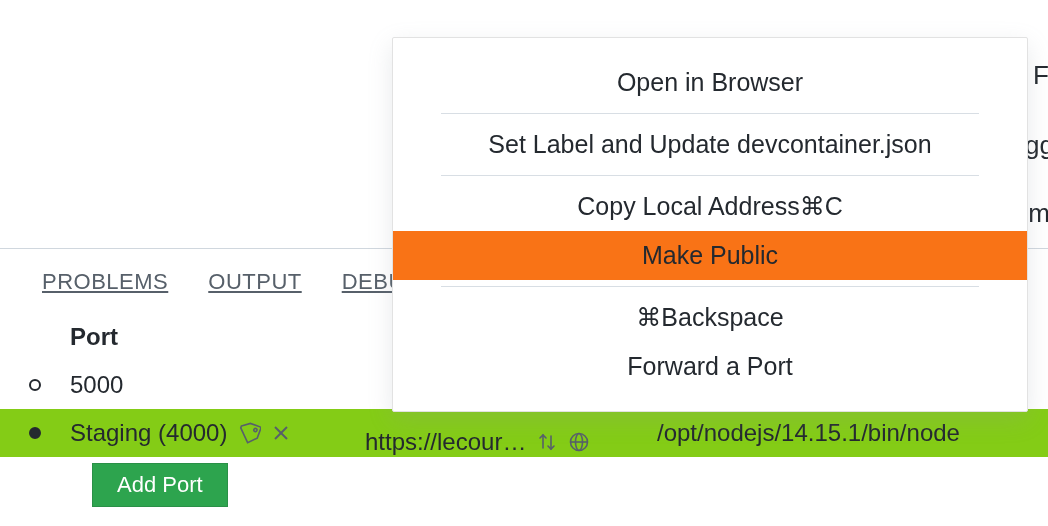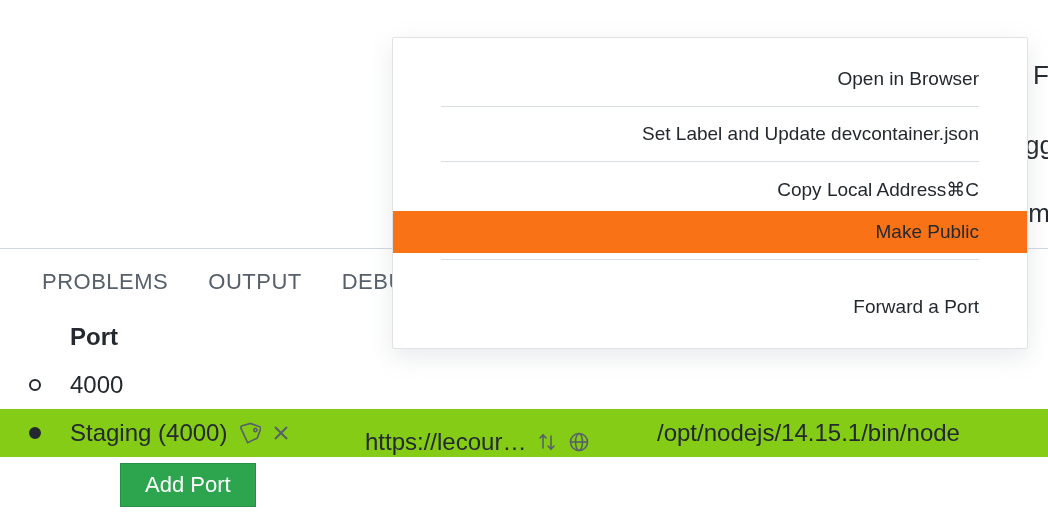--- a/index.html
+++ b/index.html
@@ -24,21 +24,21 @@
     }
 
     .tabs {
       display: flex;
       gap: 40px;
       padding: 20px 0 0 42px;
       font-size: 22px;
       letter-spacing: 0.5px;
       color: #57606a;
     }
-    .tab { cursor: pointer; }
+    .tab { cursor: pointer; text-decoration: underline; }
 
     .table {
       margin-top: 18px;
       font-size: 24px;
     }
     .header-row, .data-row {
       display: flex;
       align-items: center;
       height: 48px;
     }
@@ -69,21 +69,21 @@
       display: inline-flex;
       align-items: center;
       justify-content: center;
       color: #57606a;
     }
 
     .add-port-row {
       height: 56px;
       display: flex;
       align-items: center;
-      padding-left: 120px;
+      padding-left: 92px;
     }
     .add-port-btn {
       background: #2da44e;
       color: #ffffff;
       border: 1px solid rgba(27,31,36,0.15);
       font-size: 22px;
       padding: 8px 24px;
       border-radius: 0;
       cursor: pointer;
       font-family: inherit;
@@ -96,24 +96,24 @@
       width: 636px;
       background: #ffffff;
       border: 1px solid #e2e2e2;
       box-shadow: 0 8px 24px rgba(140,149,159,0.2);
       border-radius: 2px;
       padding: 20px 0;
       z-index: 50;
     }
     .menu-item {
       display: flex;
-      justify-content: flex-end;
+      justify-content: center;
       align-items: center;
       padding: 10px 48px;
-      font-size: 19px;
+      font-size: 25px;
       color: #24292f;
       cursor: pointer;
     }
     .menu-item.highlight {
       background: #f97316;
     }
     .menu-separator {
       height: 1px;
       background: #d8dee4;
       margin: 6px 48px;
@@ -145,21 +145,21 @@
     <div class="header-row">
       <span class="col-ind"></span>
       <span class="col-port col-port-header">Port</span>
     </div>
 
     <div class="data-row">
       <span class="col-ind">
         <span class="indicator"></span>
       </span>
       <span class="col-port">
-        <span>4000</span>
+        <span>5000</span>
       </span>
     </div>
 
     <div class="data-row selected">
       <span class="col-ind">
         <span class="indicator filled"></span>
       </span>
       <span class="col-port">
         <span>Staging (4000)</span>
         <span class="label-icon">
@@ -215,17 +215,18 @@
   <div class="menu-separator"></div>
   <div class="menu-item">
     <span>Copy Local Address</span>
     <span class="shortcut">⌘C</span>
   </div>
   <div class="menu-item highlight">
     <span>Make Public</span>
   </div>
   <div class="menu-separator"></div>
   <div class="menu-item">
+    <span class="shortcut">⌘Backspace</span>
   </div>
   <div class="menu-item">
     <span>Forward a Port</span>
   </div>
 </div>
 
 </body></html>

